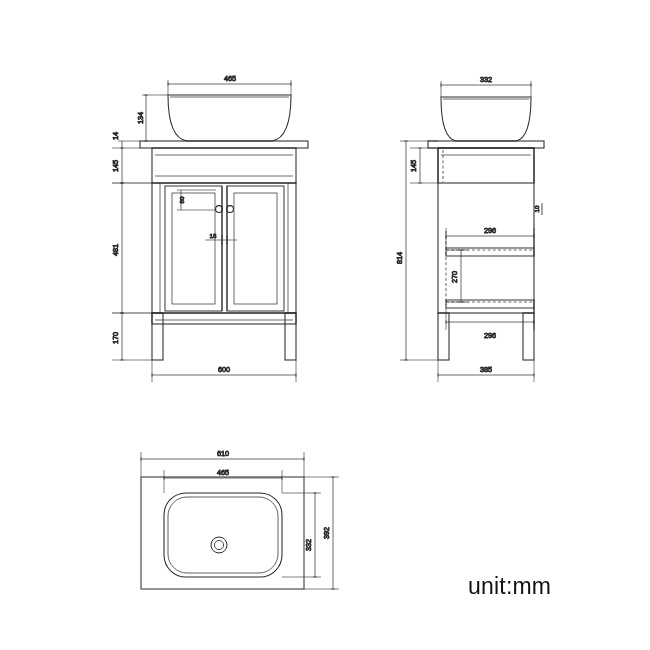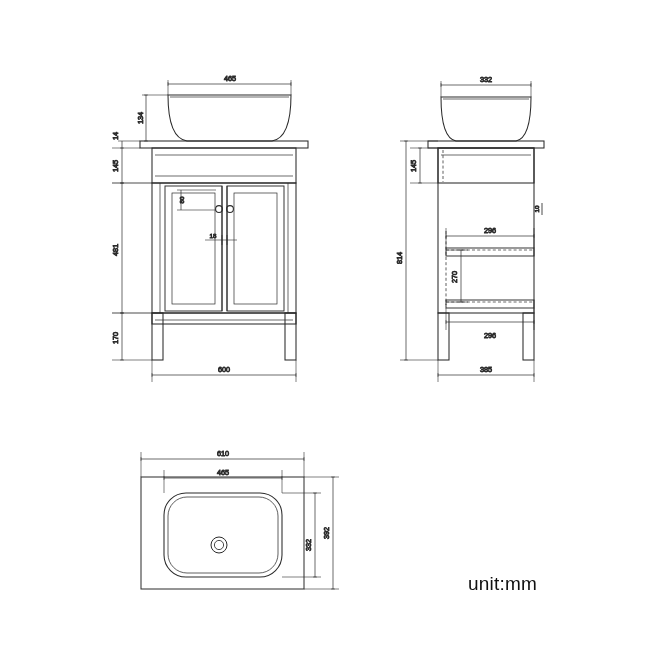--- a/index.html
+++ b/index.html
@@ -23,21 +23,21 @@
   }
   #sheet svg {
     display: block;
     width: 650px;
     height: 650px;
   }
   .unit-note {
     position: absolute;
     left: 468px;
     top: 573px;
-    font-size: 19px;
+    font-size: 23px;
     letter-spacing: 0.2px;
     color: #111111;
     font-family: "Liberation Sans", sans-serif;
     white-space: nowrap;
   }
   text {
     font-family: "Liberation Sans", sans-serif;
     fill: #2b2b2b;
   }
   .dim-txt {

